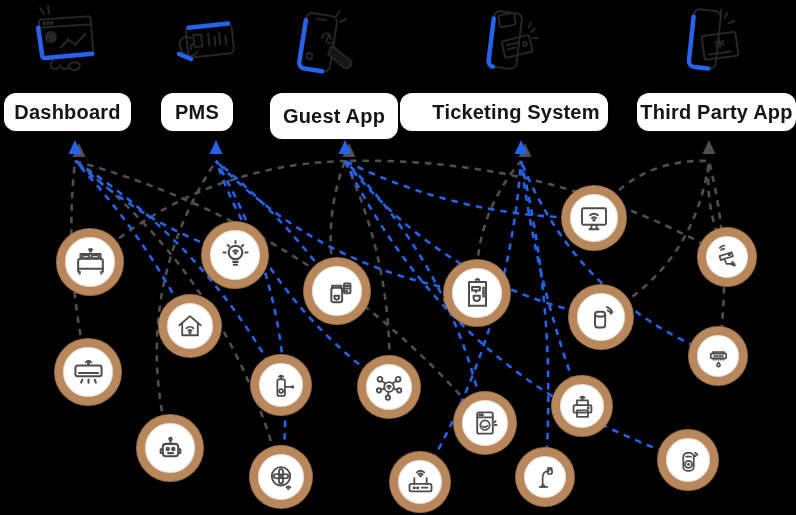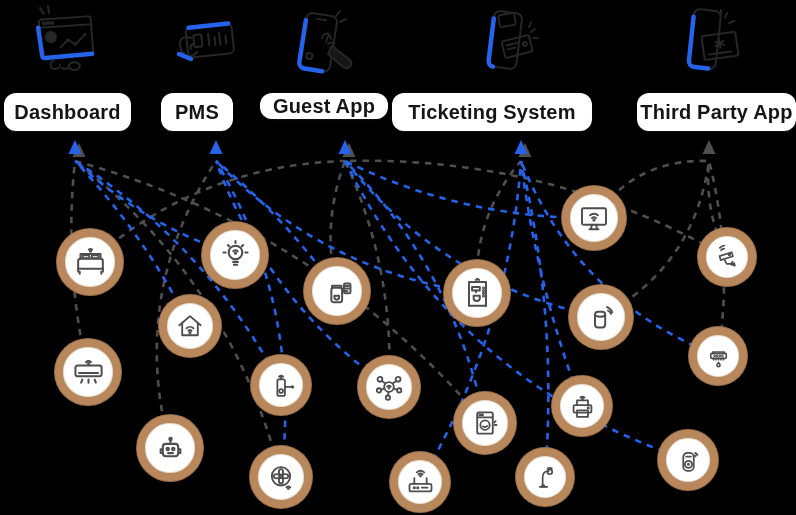--- a/index.html
+++ b/index.html
@@ -137,24 +137,24 @@
       <path d="M64 16l2-5M68 21l5-2M60 12v-4"></path>
     </g>
   </svg>
 
   <div class="pill" style="left: 4px; top: 93px; width: 127px; height: 38px;">
       <span>Dashboard</span>
     </div>
   <div class="pill" style="left: 161px; top: 93px; width: 72px; height: 38px;">
       <span>PMS</span>
     </div>
-  <div class="pill" style="left: 260px; top: 93px; width: 128px; height: 26px; text-align: center;">
+  <div class="pill" style="left: 270px; top: 93px; width: 128px; height: 46px; text-align: center;">
       <span>Guest App</span>
     </div>
-  <div class="pill" style="left: 392px; top: 93px; width: 200px; height: 38px;">
+  <div class="pill" style="left: 400px; top: 93px; width: 184px; height: 38px; padding-left: 24px;">
       <span>Ticketing System</span>
     </div>
   <div class="pill" style="left: 625px; top: 93px; width: 159px; height: 38px; margin-left: 12px;">
       <span>Third Party App</span>
     </div>
 <div class="device" style="left: 57px; top: 229px; width: 50px; height: 50px;">
       <svg width="37" height="37" viewBox="0 0 24 24">
         <g fill="none" stroke="#4d4d4d" stroke-width="1.3" stroke-linecap="round" stroke-linejoin="round">
           <path d="M4 18v-7a1.5 1.5 0 0 1 1.5-1.5h13A1.5 1.5 0 0 1 20 11v7"></path>
           <path d="M4 16h16"></path>

